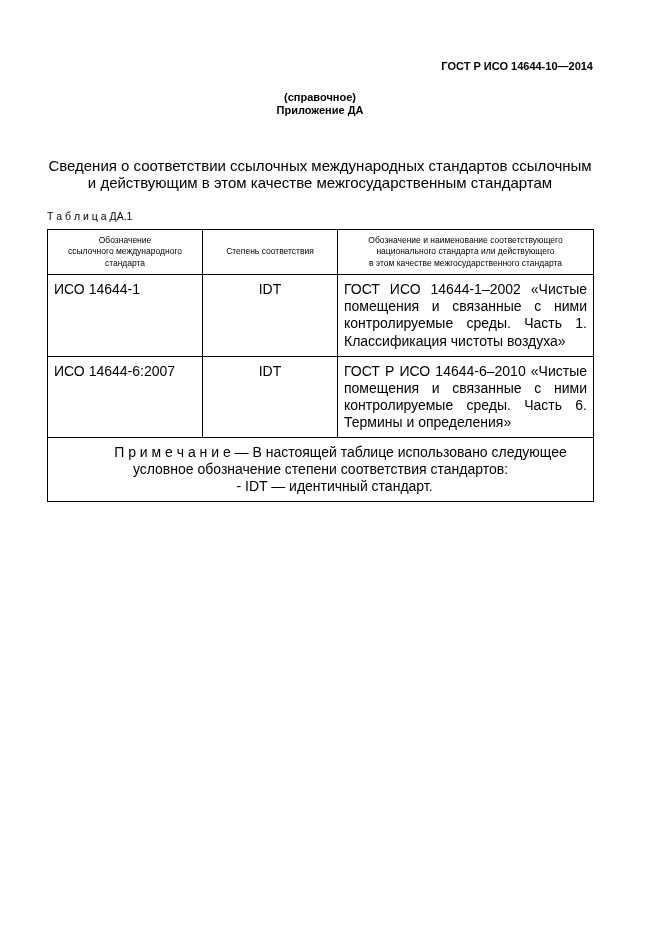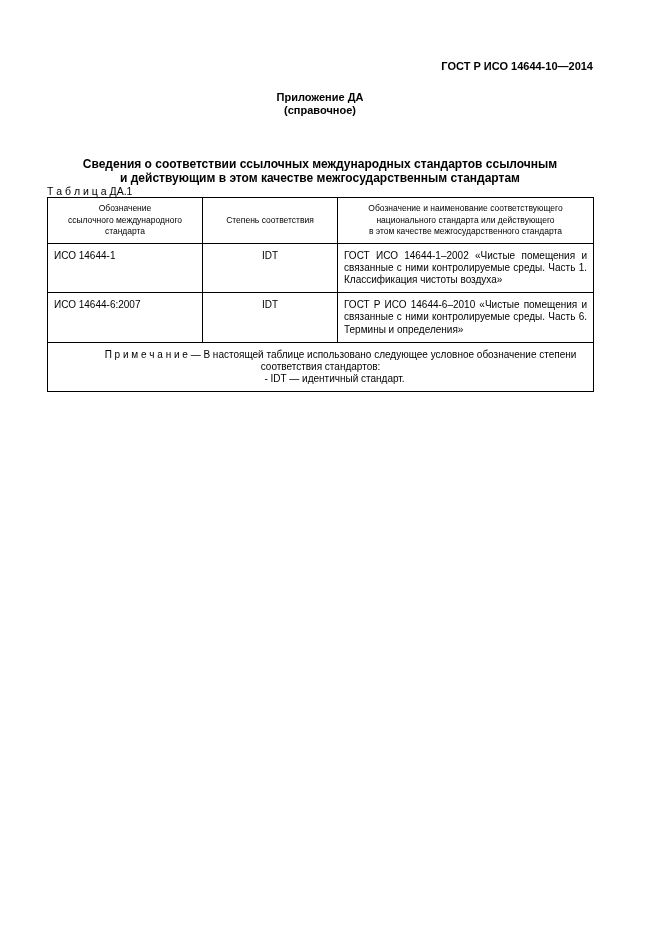--- a/index.html
+++ b/index.html
@@ -26,48 +26,48 @@
   .appendix {
     margin-top: 19px;
     text-align: center;
     font-size: 11px;
     font-weight: bold;
     line-height: 1.15;
   }
   .main-heading {
     margin-top: 42px;
     text-align: center;
-    font-size: 12px;
-    font-weight: bold;
+    font-size: 15px;
+    font-weight: normal;
     line-height: 1.12;
   }
   .table-label {
-    margin-top: 0;
+    margin-top: 18px;
     font-size: 10.5px;
   }
   table.std {
-    margin-top: 0;
+    margin-top: 7px;
     width: 546px;
     border-collapse: collapse;
     table-layout: fixed;
   }
   table.std th, table.std td {
     border: 1px solid #000000;
   }
   table.std th {
     font-weight: normal;
     font-size: 8.5px;
     line-height: 1.35;
     text-align: center;
     vertical-align: middle;
     padding: 5px 4px;
     white-space: pre-line;
   }
   table.std td {
-    font-size: 10px;
+    font-size: 14px;
     line-height: 1.22;
     vertical-align: top;
     padding: 6px 6px 6px 6px;
   }
   td.c1 { padding-left: 20px; }
   td.c2 { text-align: center; }
   td.c3 { text-align: justify; }
   .col-1 { width: 155px; }
   .col-2 { width: 135px; }
   .col-3 { width: 256px; }
@@ -88,22 +88,22 @@
 </style>
 </head>
 <body>
 
 <div class="page">
   <div class="content">
 
     <div class="header-right">ГОСТ Р ИСО 14644-10—2014</div>
 
     <div class="appendix">
+      <div>(справочное)</div>
       <div>Приложение ДА</div>
-      <div>(справочное)</div>
     </div>
 
     <div class="main-heading">
       <div>Сведения о соответствии ссылочных международных стандартов ссылочным</div>
       <div>и действующим в этом качестве межгосударственным стандартам</div>
     </div>
 
     <div class="table-label">Т а б л и ц а  ДА.1</div>
 
     <table class="std">

